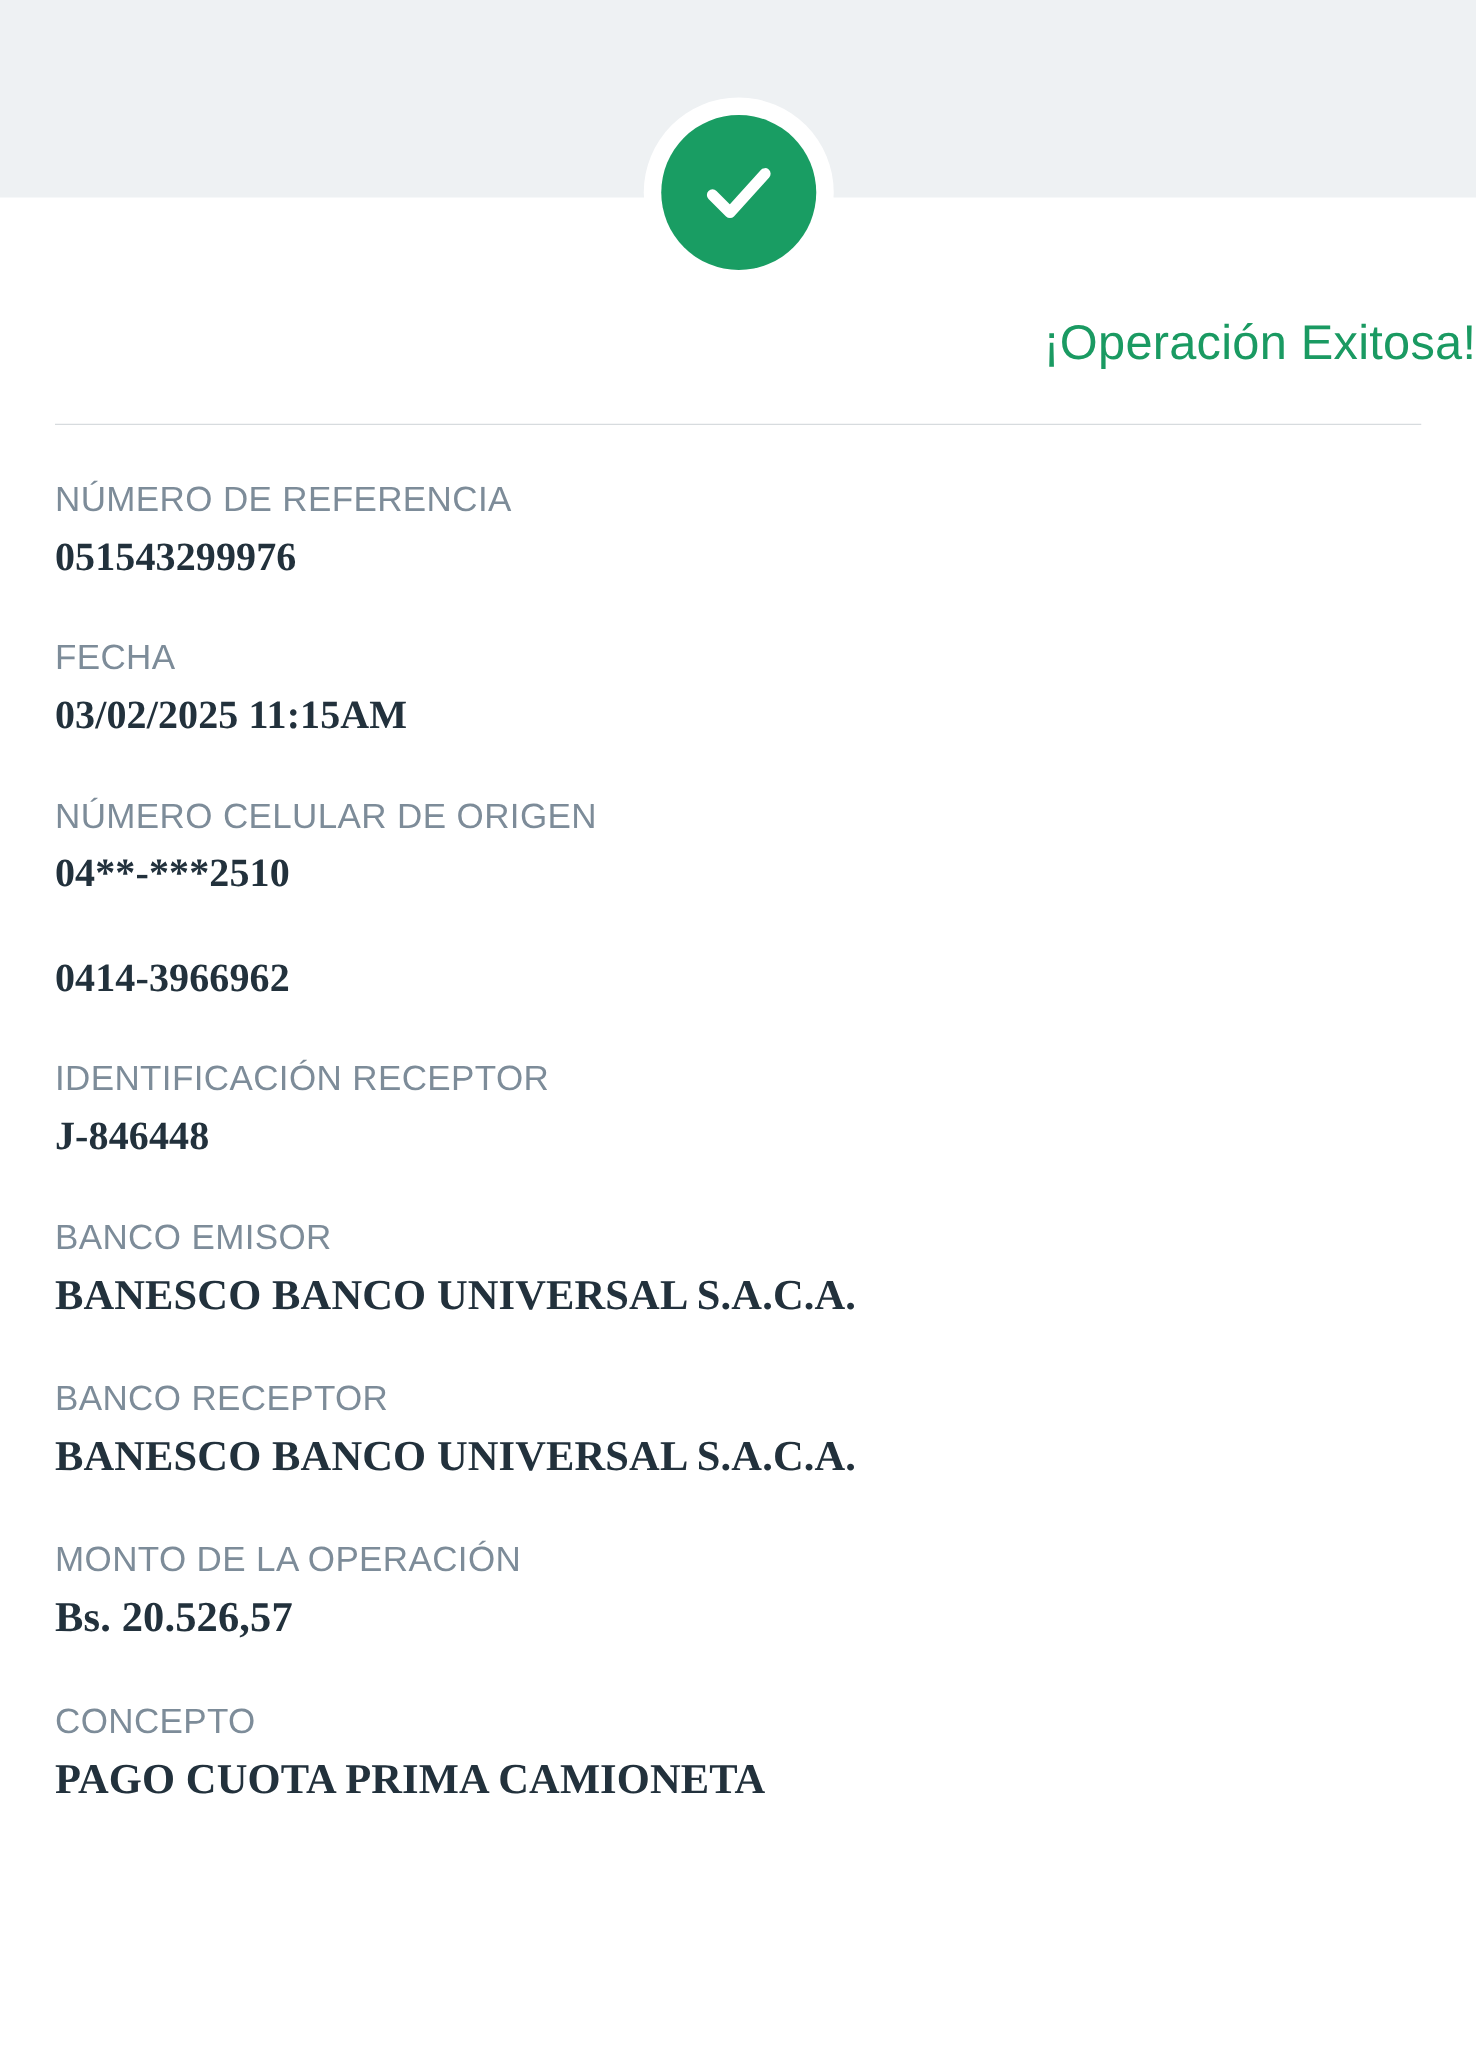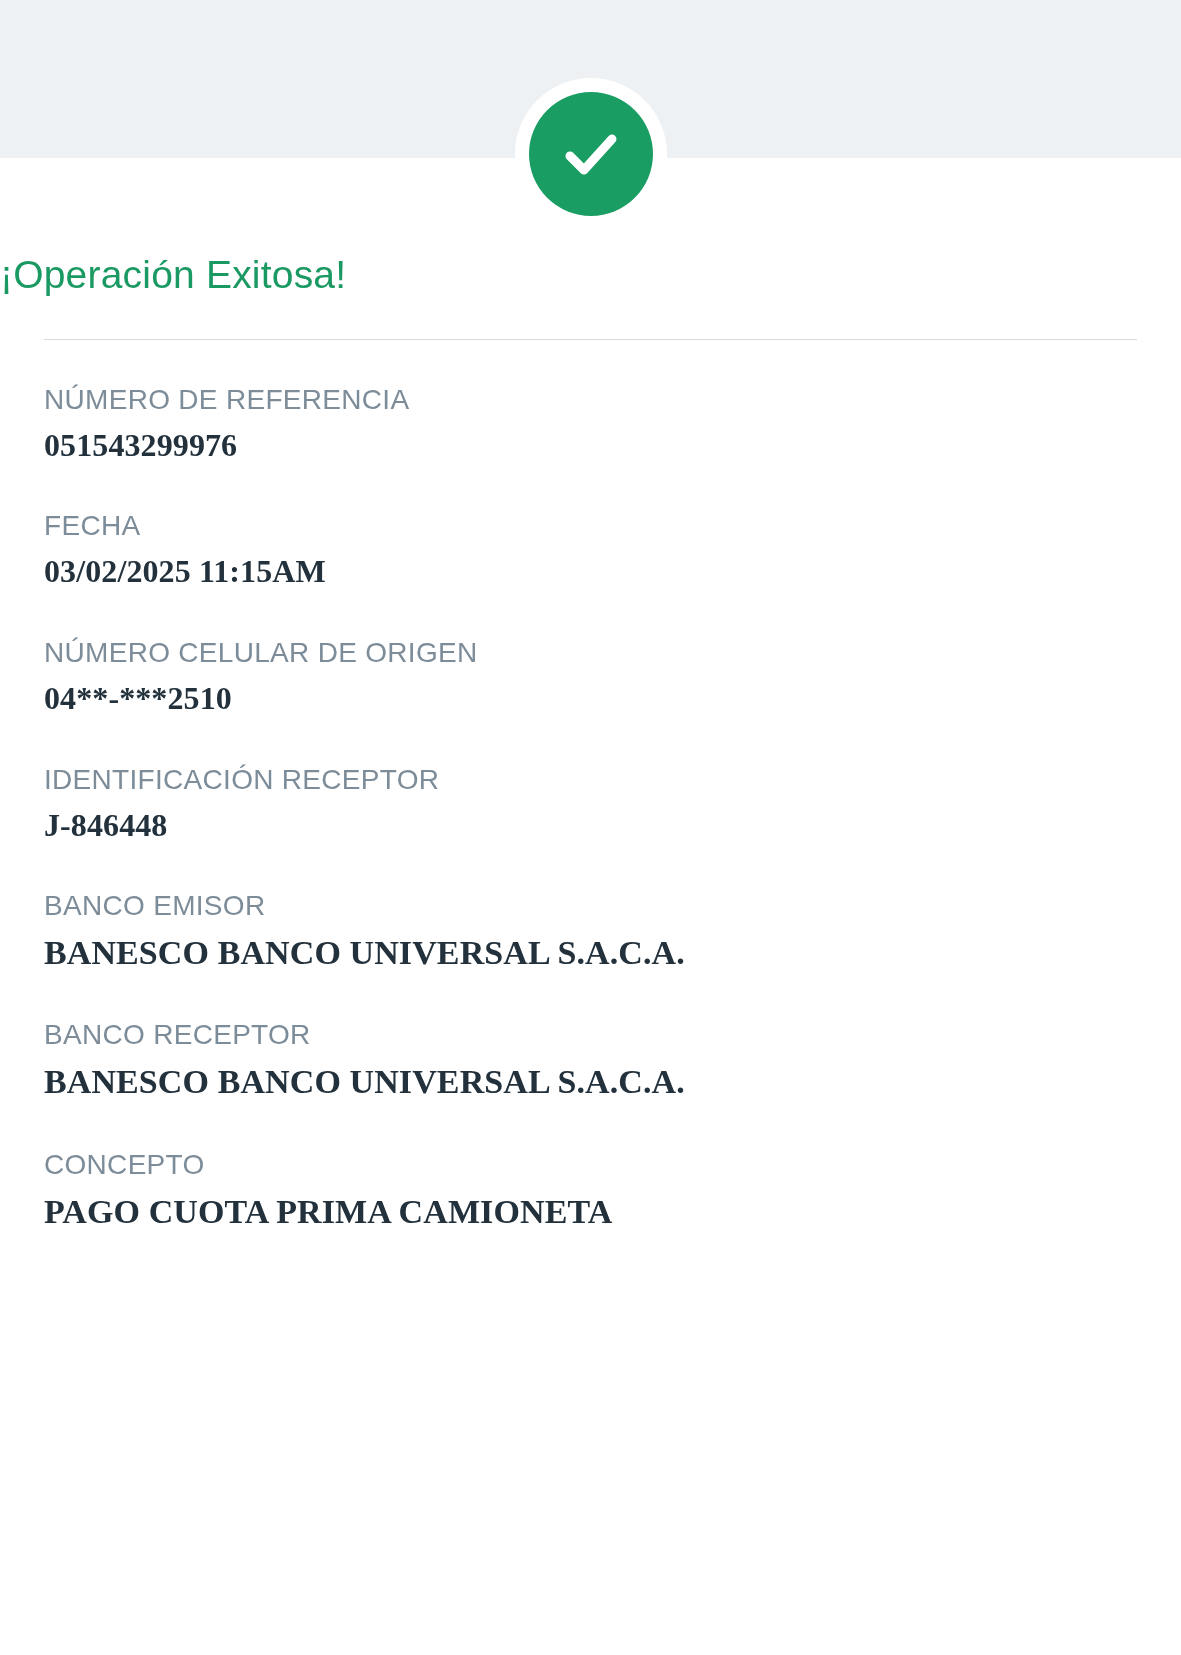--- a/index.html
+++ b/index.html
@@ -59,21 +59,21 @@
     justify-content: center;
   }
   .badge-inner svg { display: block; }
 
   .content {
     position: relative;
     padding-top: 252px;
   }
 
   .title {
-    text-align: left;
+    text-align: right;
     color: #1a9a62;
     font-size: 39px;
     font-weight: 400;
     letter-spacing: 0.2px;
     line-height: 1.2;
   }
 
   .divider {
     margin: 40px 44px 0 44px;
     height: 1px;
@@ -143,37 +143,42 @@
         <div class="field-label">FECHA</div>
         <div class="field-value">03/02/2025 11:15AM</div>
       </div>
 
       <div class="field">
         <div class="field-label">NÚMERO CELULAR DE ORIGEN</div>
         <div class="field-value">04**-***2510</div>
       </div>
 
       <div class="field">
+        <div class="field-value">0414-3966962</div>
       </div>
 
       <div class="field">
         <div class="field-label">IDENTIFICACIÓN RECEPTOR</div>
         <div class="field-value">J-846448</div>
       </div>
 
       <div class="field">
         <div class="field-label">BANCO EMISOR</div>
         <div class="field-value big">BANESCO BANCO UNIVERSAL S.A.C.A.</div>
       </div>
 
       <div class="field">
         <div class="field-label">BANCO RECEPTOR</div>
         <div class="field-value big">BANESCO BANCO UNIVERSAL S.A.C.A.</div>
       </div>
 
+      <div class="field">
+        <div class="field-label">MONTO DE LA OPERACIÓN</div>
+        <div class="field-value big">Bs. 20.526,57</div>
+      </div>
 
       <div class="field">
         <div class="field-label">CONCEPTO</div>
         <div class="field-value big">PAGO CUOTA PRIMA CAMIONETA</div>
       </div>
 
     </div>
   </div>
 </div>
 

